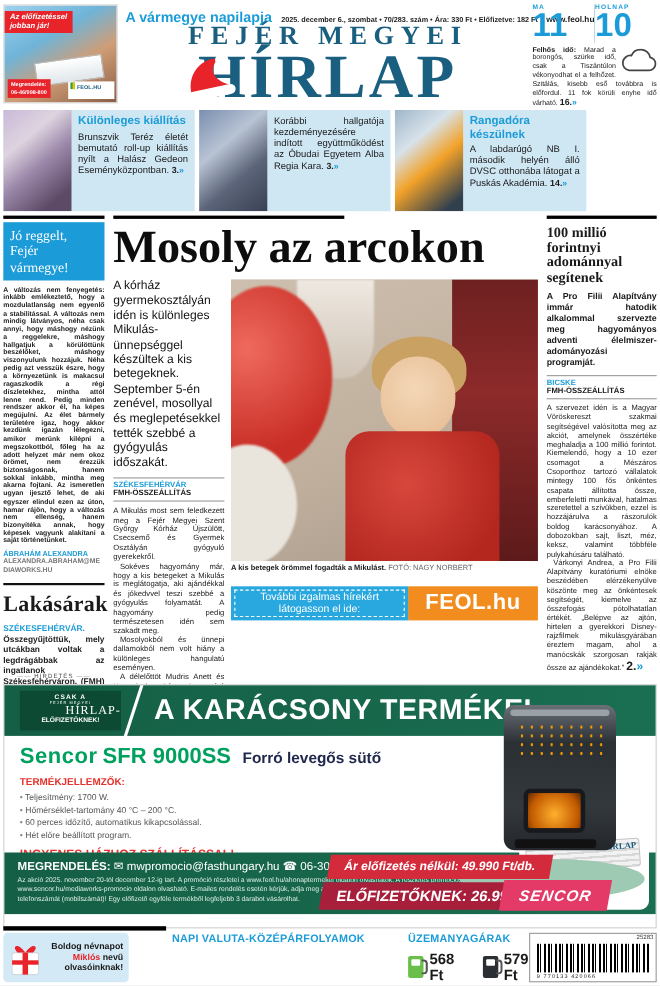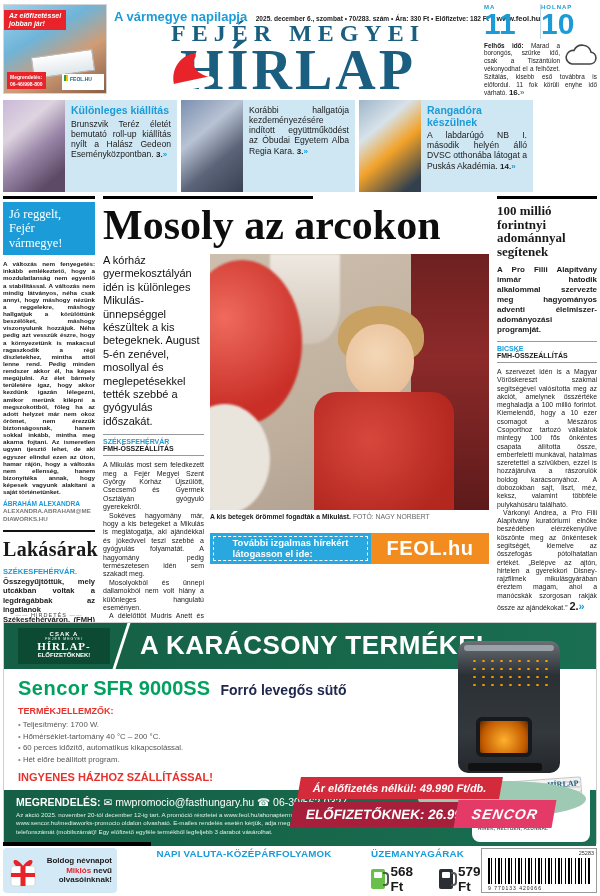--- a/index.html
+++ b/index.html
@@ -86,45 +86,45 @@
   .ph-face { position:absolute; left:136px; top:70px; width:68px; height:74px; border-radius:48%; background:radial-gradient(circle at 45% 40%,#f4d7b7,#e4b98f); }
   .ph-shirt { position:absolute; left:104px; top:138px; width:140px; height:120px; border-radius:22px 22px 0 0; background:radial-gradient(circle at 40% 40%,#d8473c,#b3271f 80%); }
   .ph-santa { position:absolute; right:-8px; top:0; width:86px; height:256px; background:linear-gradient(#6e2020,#8d2a2a 40%,#5d1a1a); filter:blur(0.5px); }
   .ph-person { position:absolute; left:60px; top:0; width:70px; height:90px; background:linear-gradient(#efe9e2,#cfc4b6); border-radius:0 0 40% 40%; filter:blur(1px); }
   .caption { width:279px; font-size:6.8px; margin-top:3px; }
   .cap-b { font-weight:bold; }
   .cap-credit { color:#666; }
   .promo-row { display:flex; width:279px; height:31px; margin-top:13px; }
   .promo-blue { flex:1; background:#29a8e0; position:relative; display:flex; align-items:center; justify-content:center; }
   .promo-blue .dash { position:absolute; inset:3px; border:1px dashed #fff; }
-  .promo-txt { color:#fff; font-weight:bold; font-size:9.5px; line-height:1.15; text-align:left; position:relative; }
+  .promo-txt { color:#fff; font-weight:normal; font-size:9.5px; line-height:1.15; text-align:center; position:relative; }
   .promo-orange { width:118px; background:#f28c1e; color:#fff; display:flex; align-items:center; justify-content:center; font-weight:bold; font-size:20px; letter-spacing:0.5px; }
 
   .col-right { position:absolute; left:494px; top:0; width:100px; }
   .d-head { font-size:13px; font-weight:bold; line-height:1.04; margin-top:5px; }
   .d-lead { font-size:8px; font-weight:bold; line-height:1.25; margin-top:7px; text-align:justify; }
   .d-body p { font-size:6.9px; line-height:1.2; text-align:justify; text-indent:6px; margin:0; }
   .d-body p:first-child { text-indent:0; }
   .d-page { font-size:11px; font-weight:bold; }
 
   .hird { position:absolute; top:612px; left:3px; width:92px; text-align:center; font-size:5.5px; letter-spacing:1px; color:#444; }
   .hird::before, .hird::after { content:"—— "; color:#999; }
   .hird::after { content:" ——"; }
 
   
   .ad { position:absolute; top:622px; left:3px; width:594px; height:222px; border:1px solid #cfcfcf; background:#fff; }
   .ad-head { position:relative; height:46px; background:linear-gradient(90deg,#145f45,#1a6e51); }
   .ad-badge { position:absolute; left:14px; top:5px; width:92px; height:36px; background:#0c4a34; color:#fff; text-align:center; padding-top:3px; }
   .ad-badge .b1 { font-size:6px; font-weight:bold; letter-spacing:1px; }
-  .ad-badge .b2 { font-family:"Liberation Serif",serif; font-weight:bold; font-size:11px; letter-spacing:1px; line-height:1; }
+  .ad-badge .b2 { font-family:"Liberation Serif",serif; font-weight:normal; font-size:11px; letter-spacing:1px; line-height:1;text-align:right; }
   .ad-badge .b0 { font-size:3.5px; letter-spacing:1px; }
   .ad-badge .b3 { font-size:6px; font-weight:bold; }
   .ad-slash { position:absolute; left:116px; top:0; width:3px; height:46px; background:#fff; transform:skewX(-18deg); }
   .ad-title { position:absolute; left:136px; top:7px; color:#fff; font-weight:bold; font-size:26px; letter-spacing:0.5px; }
-  .ad-body { position:relative; height:121px; padding:8px 12px 1px 14px; }
+  .ad-body { position:relative; height:106px; padding:8px 12px 1px 14px; }
   .p-brand { color:#00a15e; font-weight:bold; font-size:20px; letter-spacing:0.5px; }
   .p-model { color:#00a15e; font-weight:bold; font-size:20px; }
   .p-name { color:#20294d; font-weight:bold; font-size:14px; margin-left:6px; }
   .f-label { color:#e5322d; font-weight:bold; font-size:9px; margin-top:6px; }
   .f-list { list-style:none; margin-top:3px; }
   .f-list li { font-size:7.8px; color:#555; line-height:1.5; }
   .f-list li::before { content:"•  "; color:#888; }
   .shipping { color:#e5322d; font-weight:bold; font-size:11px; margin-top:5px; }
   .price-reg { position:absolute; left:295px; top:108px; background:#d42b3c; color:#fff; font-weight:bold; font-size:11px; padding:5px 14px; transform:skewX(-10deg); z-index:4; }
   .price-sub { position:absolute; left:288px; top:133px; background:#a81f3c; color:#fff; font-weight:bold; font-size:13.5px; padding:5px 14px; transform:skewX(-10deg); z-index:4; white-space:nowrap; }
@@ -282,21 +282,21 @@
         <span class="lk-loc">SZÉKESFEHÉRVÁR.</span><span> Összegyűjtöttük, mely utcákban voltak a legdrágábbak az ingatlanok Székesfehérváron. (FMH)</span>
         <span class="lk-page"><span>16.</span><span class="pref-b">»</span></span>
       </div>
     </div>
 
     <div class="col-center">
       <div class="c-rule"></div>
       <div class="headline serif">Mosoly az arcokon</div>
       <div class="art-row">
         <div class="art-textcol">
-          <div class="lead">A kórház gyermekosztályán idén is különleges Mikulás-ünnepséggel készültek a kis betegeknek. August 5-én zenével, mosollyal és meglepetésekkel tették szebbé a gyógyulás időszakát.</div>
+          <div class="lead">A kórház gyermekosztályán idén is különleges Mikulás-ünnepséggel készültek a kis betegeknek. September 5-én zenével, mosollyal és meglepetésekkel tették szebbé a gyógyulás időszakát.</div>
           <div class="byline">
             <div class="by-loc">SZÉKESFEHÉRVÁR</div>
             <div class="by-auth">FMH-ÖSSZEÁLLÍTÁS</div>
           </div>
           <div class="art-body">
             <p>A Mikulás most sem feledkezett meg a Fejér Megyei Szent György Kórház Újszülött, Csecsemő és Gyermek Osztályán gyógyuló gyerekekről.</p>
             <p>Sokéves hagyomány már, hogy a kis betegeket a Mikulás is meglátogatja, aki ajándékkal és jókedvvel teszi szebbé a gyógyulás folyamatát. A hagyomány pedig természetesen idén sem szakadt meg.</p>
             <p>Mosolyokból és ünnepi dallamokból nem volt hiány a különleges hangulatú eseményen.</p>
             <p>A délelőttöt Mudris Anett és Kremniczky Géza ünnepváró zenei előadása és a gyermekekkel való közös éneklés tette teljessé.</p>
           </div>

